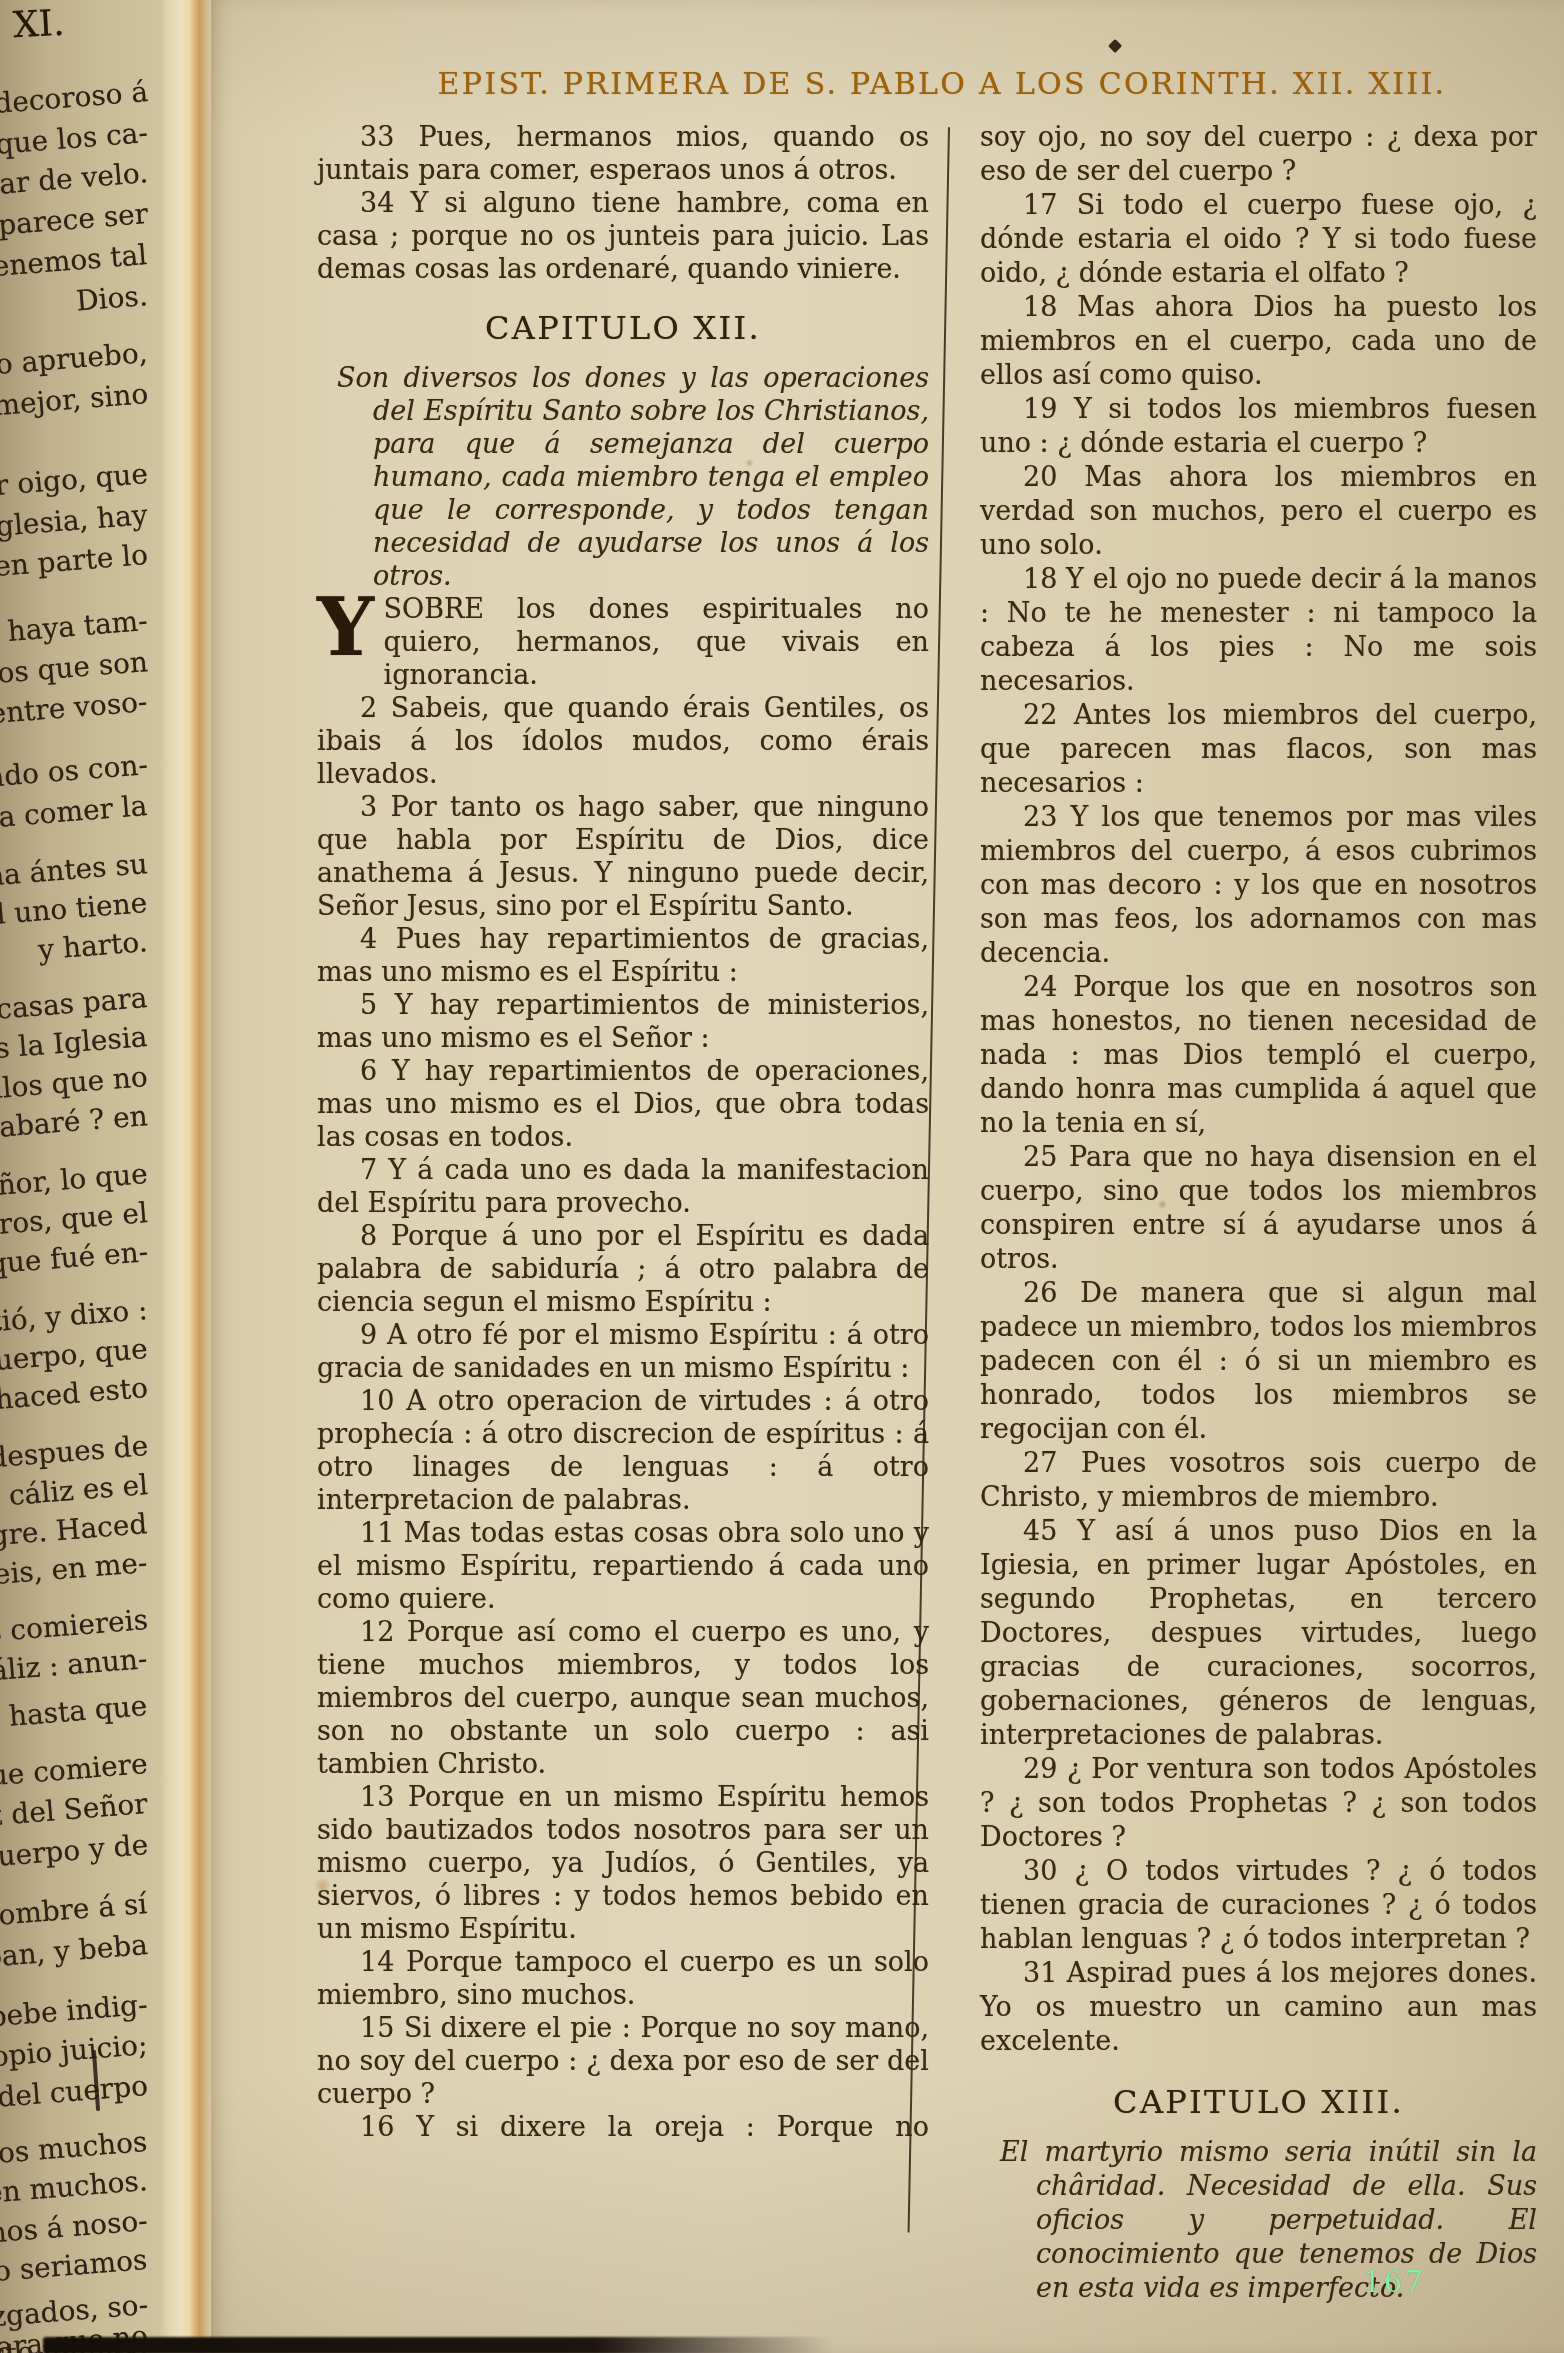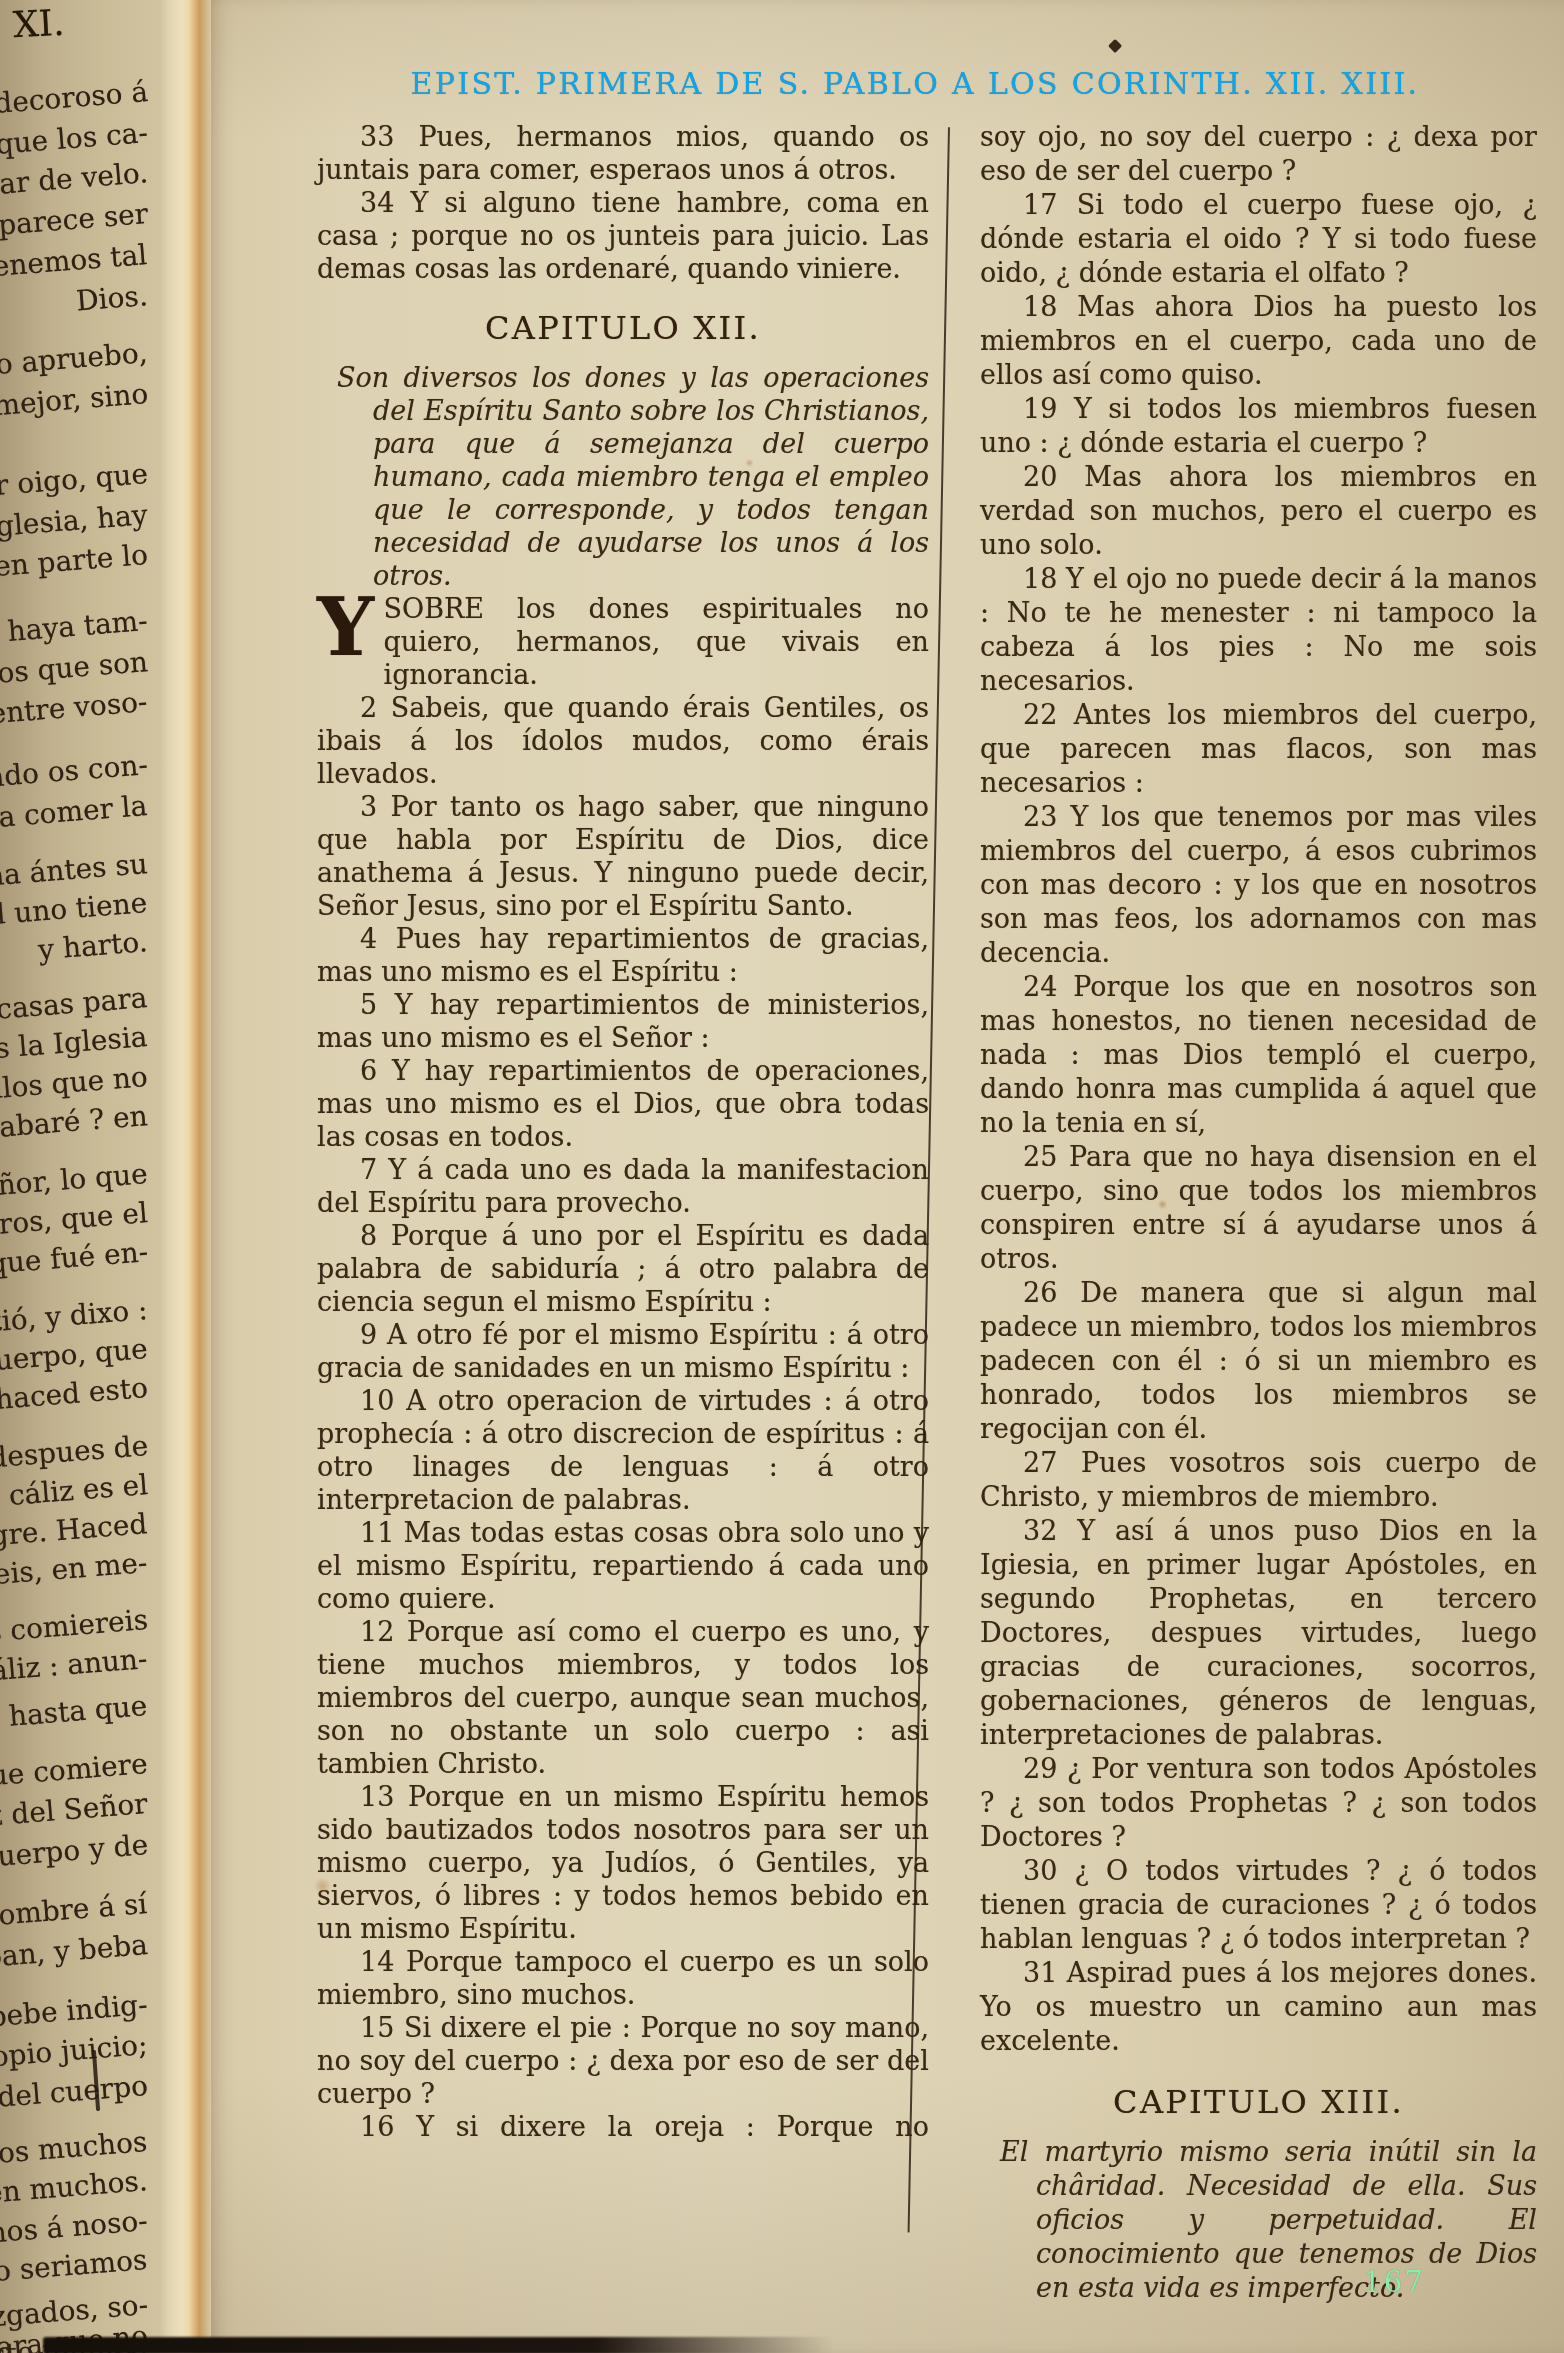--- a/index.html
+++ b/index.html
@@ -33,23 +33,23 @@
   }
   
   .main-page{
     position:absolute;left:211px;top:0;right:0;bottom:0;
     background:
       linear-gradient(180deg,rgba(120,95,60,.10) 0%,rgba(0,0,0,0) 6%,rgba(0,0,0,0) 88%,rgba(110,85,55,.14) 100%),
       linear-gradient(90deg,#d8cba9 0%,#ddd2b3 10%,#e0d6b9 38%,#dcd1b2 62%,#d4c7a6 85%,#c9bb9a 100%);
     box-shadow:inset 11px 0 20.3px -9.4px rgba(90,60,30,.35);
   }
   .page-header{
-    position:absolute;left:328px;top:66px;width:1174px;
+    position:absolute;left:355px;top:66px;width:1174px;
     text-align:center;font-size:30px;letter-spacing:2.3px;
-    color:#0ea5e9;text-shadow:0 0 0.8px rgba(51,33,15,.5);
+    color:#a16207;text-shadow:0 0 0.8px rgba(51,33,15,.5);
     white-space:nowrap;
   }
   .ink-mark{
     position:absolute;left:1110px;top:41px;width:10.2px;height:10.2px;
     background:#241709;transform:rotate(45deg);opacity:.9;border-radius:1.6px;
   }
   .column{position:absolute;top:120px;text-align:justify;}
   .column-left{left:317px;width:612px;font-size:27px;line-height:33px;}
   .column-right{left:980px;width:557px;font-size:27px;line-height:34px;}
   .verse{margin:0;text-indent:43px;text-shadow:0 0 0.8px rgba(58,40,23,.4);}
@@ -198,21 +198,21 @@
     <p class="verse">18 Mas ahora Dios ha puesto los miembros en el cuerpo, cada uno de ellos así como quiso.</p>
     <p class="verse">19 Y si todos los miembros fuesen uno : ¿ dónde estaria el cuerpo ?</p>
     <p class="verse">20 Mas ahora los miembros en verdad son muchos, pero el cuerpo es uno solo.</p>
     <p class="verse">18 Y el ojo no puede decir á la manos : No te he menester : ni tampoco la cabeza á los pies : No me sois necesarios.</p>
     <p class="verse">22 Antes los miembros del cuerpo, que parecen mas flacos, son mas necesarios :</p>
     <p class="verse">23 Y los que tenemos por mas viles miembros del cuerpo, á esos cubrimos con mas decoro : y los que en nosotros son mas feos, los adornamos con mas decencia.</p>
     <p class="verse">24 Porque los que en nosotros son mas honestos, no tienen necesidad de nada : mas Dios templó el cuerpo, dando honra mas cumplida á aquel que no la tenia en sí,</p>
     <p class="verse">25 Para que no haya disension en el cuerpo, sino que todos los miembros conspiren entre sí á ayudarse unos á otros.</p>
     <p class="verse">26 De manera que si algun mal padece un miembro, todos los miembros padecen con él : ó si un miembro es honrado, todos los miembros se regocijan con él.</p>
     <p class="verse">27 Pues vosotros sois cuerpo de Christo, y miembros de miembro.</p>
-    <p class="verse">32 Y así á unos puso Dios en la Igiesia, en primer lugar Apóstoles, en segundo Prophetas, en tercero Doctores, despues virtudes, luego gracias de curaciones, socorros, gobernaciones, géneros de lenguas, interpretaciones de palabras.</p>
+    <p class="verse">45 Y así á unos puso Dios en la Igiesia, en primer lugar Apóstoles, en segundo Prophetas, en tercero Doctores, despues virtudes, luego gracias de curaciones, socorros, gobernaciones, géneros de lenguas, interpretaciones de palabras.</p>
     <p class="verse">29 ¿ Por ventura son todos Apóstoles ? ¿ son todos Prophetas ? ¿ son todos Doctores ?</p>
     <p class="verse">30 ¿ O todos virtudes ? ¿ ó todos tienen gracia de curaciones ? ¿ ó todos hablan lenguas ? ¿ ó todos interpretan ?</p>
     <p class="verse">31 Aspirad pues á los mejores dones. Yo os muestro un camino aun mas excelente.</p>
     <h2 class="chapter-heading">CAPITULO XIII.</h2>
     <p class="summary">El martyrio mismo seria inútil sin la châridad. Necesidad de ella. Sus oficios y perpetuidad. El conocimiento que tenemos de Dios en esta vida es imperfecto.</p>
   </div>
 
 <div class="page-number">167</div>
 
 <div class="left-ink-dash"></div>

